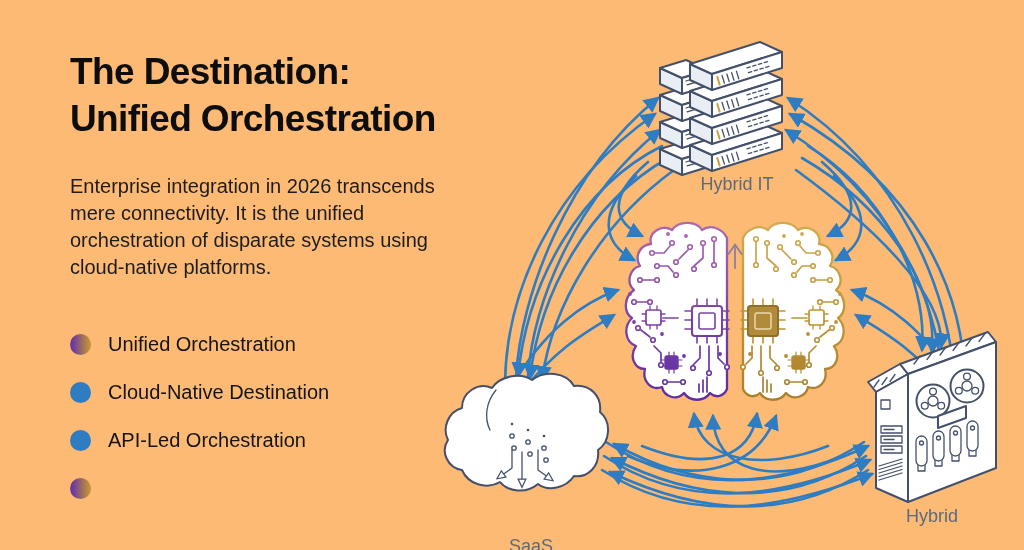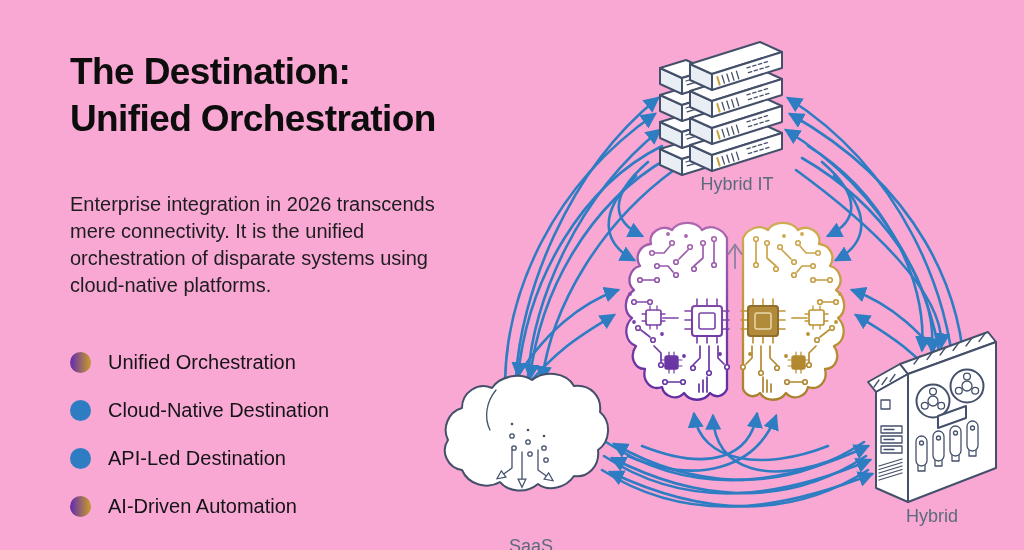--- a/index.html
+++ b/index.html
@@ -3,26 +3,26 @@
 <meta charset="utf-8">
 <style>
   :root{
     --arrow-blue:#2e7dc3; --icon-outline:#44506a; --label-text:#5b6b7d;
     --title-text:#0d0d0e; --body-text:#1d1d1f; --bullet-blue:#2e7dc3;
     --brain-purple:#6b3aa5; --brain-gold:#bf9434;
   }
   *{margin:0;padding:0;box-sizing:border-box;}
   html,body{width:1024px;height:550px;overflow:hidden;background:#ffffff;
     font-family:"Liberation Sans","DejaVu Sans",sans-serif;}
-  .stage{position:relative;width:1024px;height:550px;background:#f9a8d4;}
+  .stage{position:relative;width:1024px;height:550px;background:#fdba74;}
 
   
   .copy{position:absolute;left:70px;top:48px;width:410px;}
   .headline{font-size:37px;line-height:1.28;font-weight:700;color:var(--title-text);letter-spacing:-0.6px;}
-  .para{margin-top:48px;font-size:20px;line-height:1.36;color:var(--body-text);width:402px;}
+  .para{margin-top:30px;font-size:20px;line-height:1.36;color:var(--body-text);width:402px;}
   .feature-list{list-style:none;margin-top:52px;}
   .feature-list li{display:flex;align-items:center;gap:17px;height:22px;margin-bottom:26px;}
   .dot{width:21px;height:21px;border-radius:50%;flex:0 0 auto;}
   .dot[data-dot="blue"]{background:var(--bullet-blue);}
   .dot[data-dot="gradient"]{background:linear-gradient(90deg,#6a35a5 10%,#c09234 90%);}
   .feature-label{font-size:20px;color:#141416;}
 
   
   .diagram{position:absolute;left:0;top:0;width:1024px;height:407px;}
   .node-label{position:absolute;transform:translateX(-50%);font-size:18px;color:var(--label-text);white-space:nowrap;}
@@ -48,25 +48,24 @@
       <li>
         <span class="dot" data-dot="gradient"></span>
         <span class="feature-label">Unified Orchestration</span>
       </li>
       <li>
         <span class="dot" data-dot="blue"></span>
         <span class="feature-label">Cloud-Native Destination</span>
       </li>
       <li>
         <span class="dot" data-dot="blue"></span>
-        <span class="feature-label">API-Led Destination</span>
+        <span class="feature-label">API-Led Orchestration</span>
       </li>
       <li>
         <span class="dot" data-dot="gradient"></span>
-        <span class="feature-label">AI-Driven Automation</span>
       </li>
     </ul>
   </div>
 
   <div class="diagram">
   <svg width="1024" height="550" viewBox="0 0 1024 550">
     <defs>
       <marker id="ah" viewBox="0 0 10 10" refX="8.5" refY="5" markerWidth="6.2" markerHeight="6.2" orient="auto-start-reverse">
         <path d="M0,0 L10,5 L0,10 Z" class="ah-fill"></path>
       </marker>

